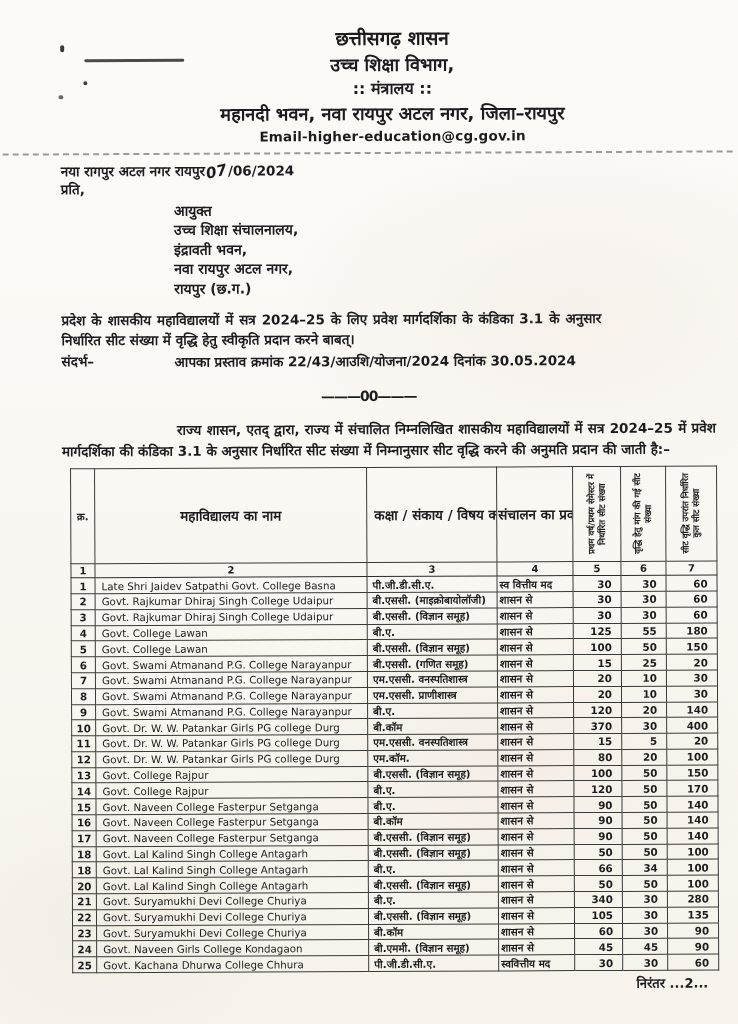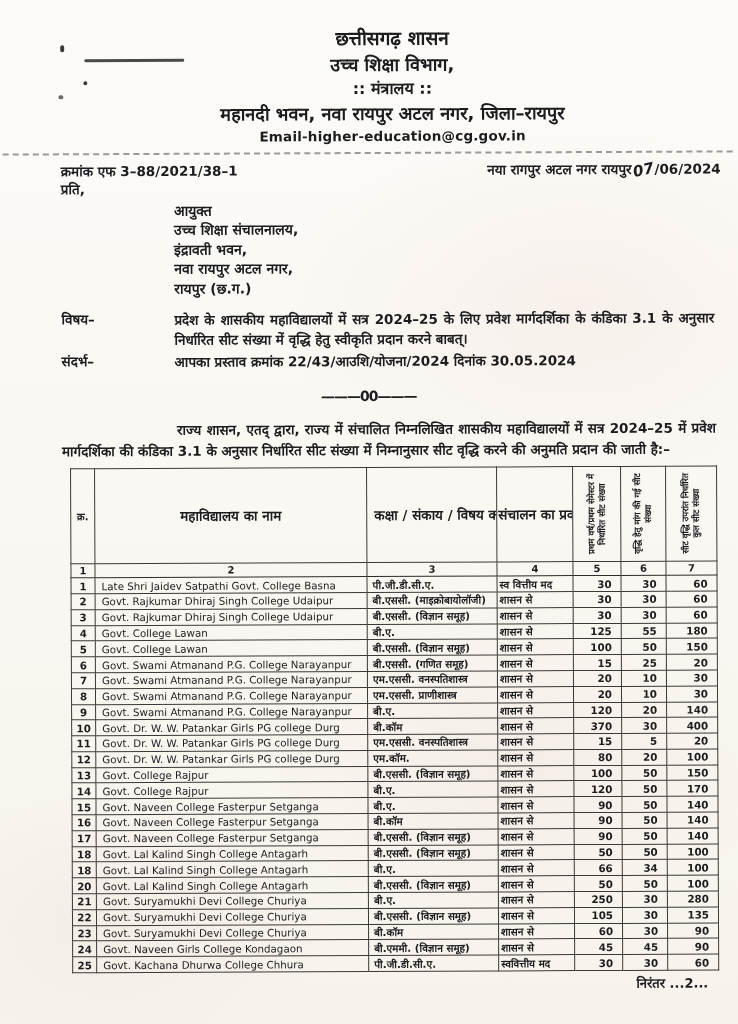--- a/index.html
+++ b/index.html
@@ -83,36 +83,34 @@
     <div class="lh1">छत्तीसगढ़ शासन</div>
     <div class="lh2">उच्च शिक्षा विभाग,</div>
     <div class="lh3">:: मंत्रालय ::</div>
     <div class="lh4">महानदी भवन, नवा रायपुर अटल नगर, जिला–रायपुर</div>
     <div class="lh-email">Email-higher-education@cg.gov.in</div>
   </div>
 
   <div class="divider"></div>
 
   <div class="refline">
-    <span>क्रमांक एफ 3–88/2021/38–1</span>
     <span><span>नया रागपुर अटल नगर रायपुर</span><span class="hand">07</span><span>/06/2024</span></span>
   </div>
 
   <div class="prati">प्रति,</div>
 
   <div class="addressee">
     <div>आयुक्त</div>
     <div>उच्च शिक्षा संचालनालय,</div>
     <div>इंद्रावती भवन,</div>
     <div>नवा रायपुर अटल नगर,</div>
     <div>रायपुर (छ.ग.)</div>
   </div>
 
   <div class="subj-row">
-    <div class="subj-label">विषय–</div>
     <div class="subj-text">प्रदेश के शासकीय महाविद्यालयों में सत्र 2024–25 के लिए प्रवेश मार्गदर्शिका के कंडिका 3.1 के अनुसार निर्धारित सीट संख्या में वृद्धि हेतु स्वीकृति प्रदान करने बाबत्‌।</div>
   </div>
 
   <div class="ref-row">
     <div class="subj-label">संदर्भ–</div>
     <div class="subj-text">आपका प्रस्ताव क्रमांक 22/43/आउशि/योजना/2024 दिनांक 30.05.2024</div>
   </div>
 
   <div class="separator">———00———</div>
 
@@ -333,21 +331,21 @@
           <td class="c-mode">शासन से</td>
           <td class="c-c5">50</td>
           <td class="c-c6">50</td>
           <td class="c-c7">100</td>
         </tr>
         <tr class="data-row">
           <td class="c-sn">21</td>
           <td class="c-college">Govt. Suryamukhi Devi College Churiya</td>
           <td class="c-course">बी.ए.</td>
           <td class="c-mode">शासन से</td>
-          <td class="c-c5">250</td>
+          <td class="c-c5">340</td>
           <td class="c-c6">30</td>
           <td class="c-c7">280</td>
         </tr>
         <tr class="data-row">
           <td class="c-sn">22</td>
           <td class="c-college">Govt. Suryamukhi Devi College Churiya</td>
           <td class="c-course">बी.एससी. (विज्ञान समूह)</td>
           <td class="c-mode">शासन से</td>
           <td class="c-c5">105</td>
           <td class="c-c6">30</td>

